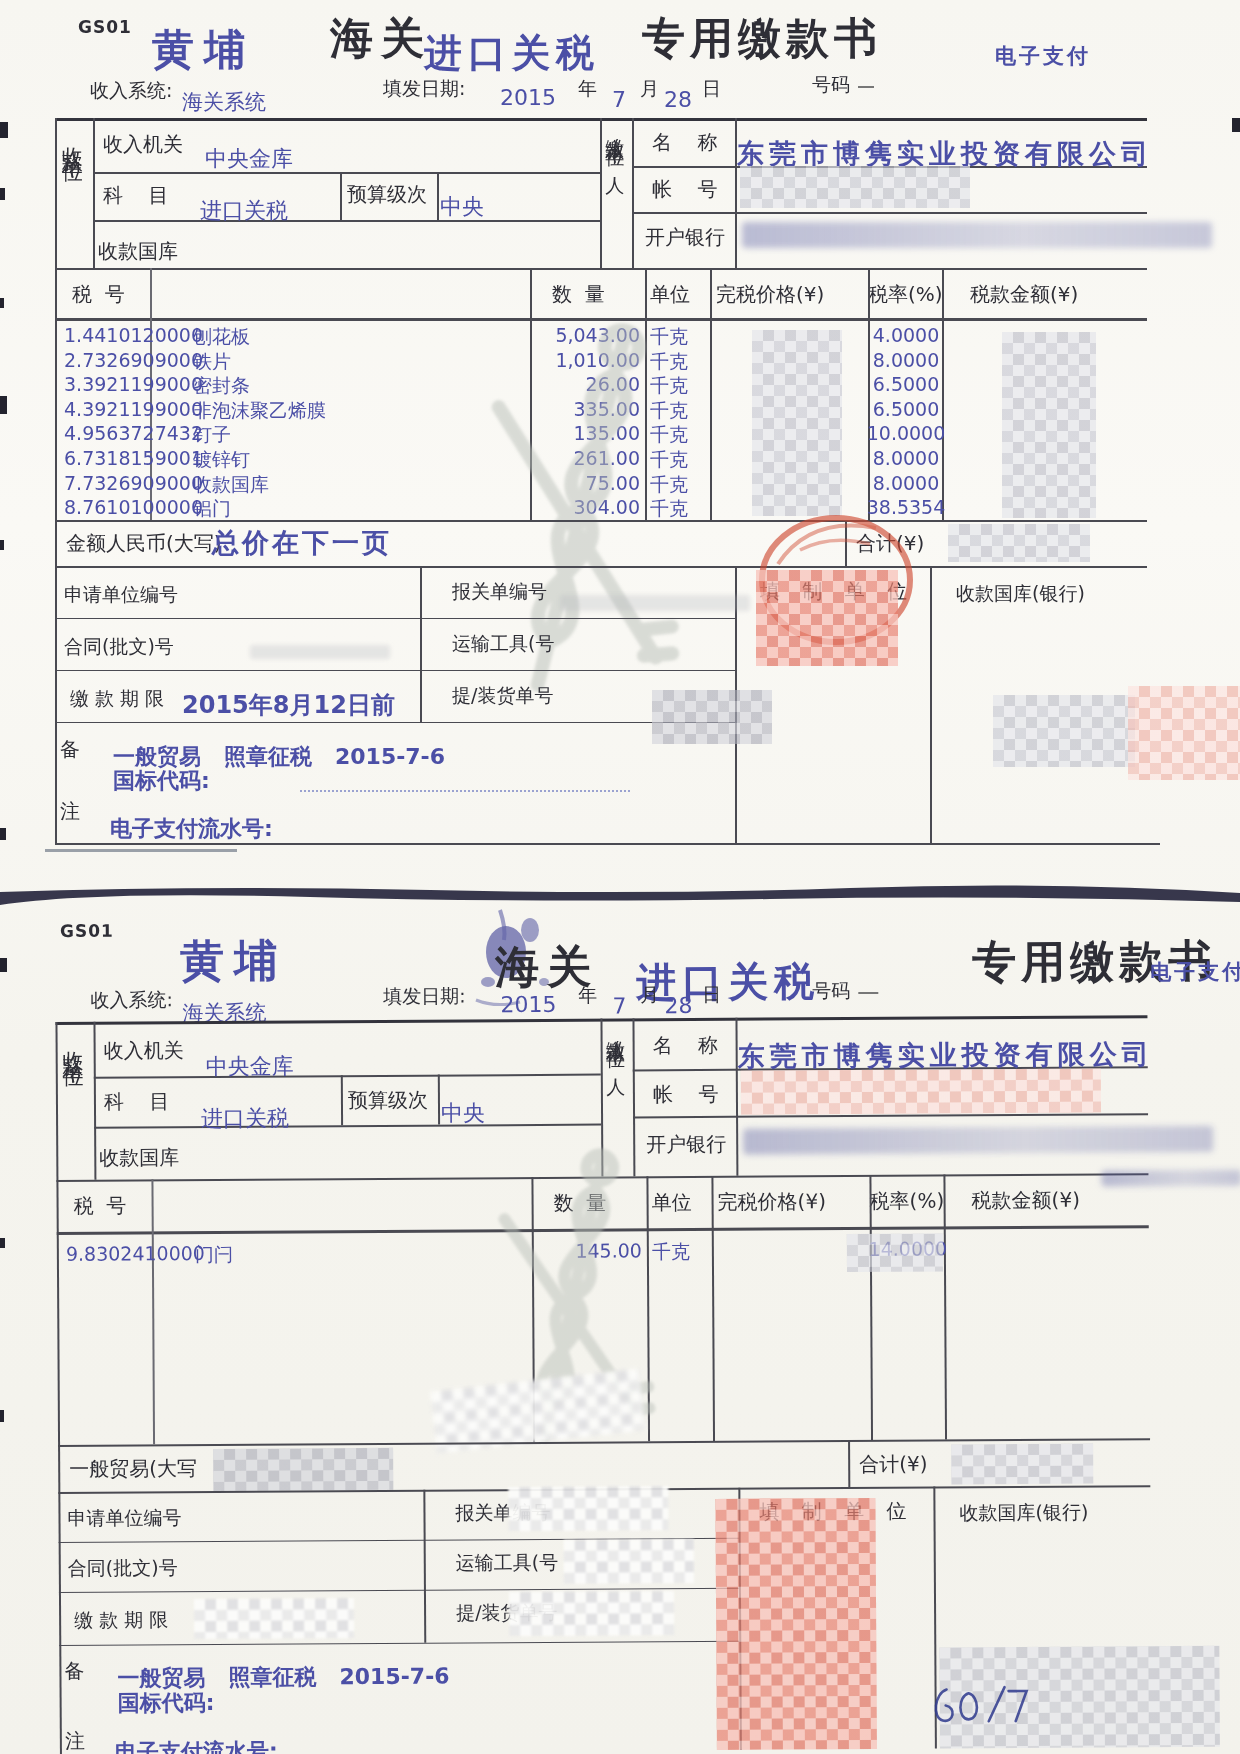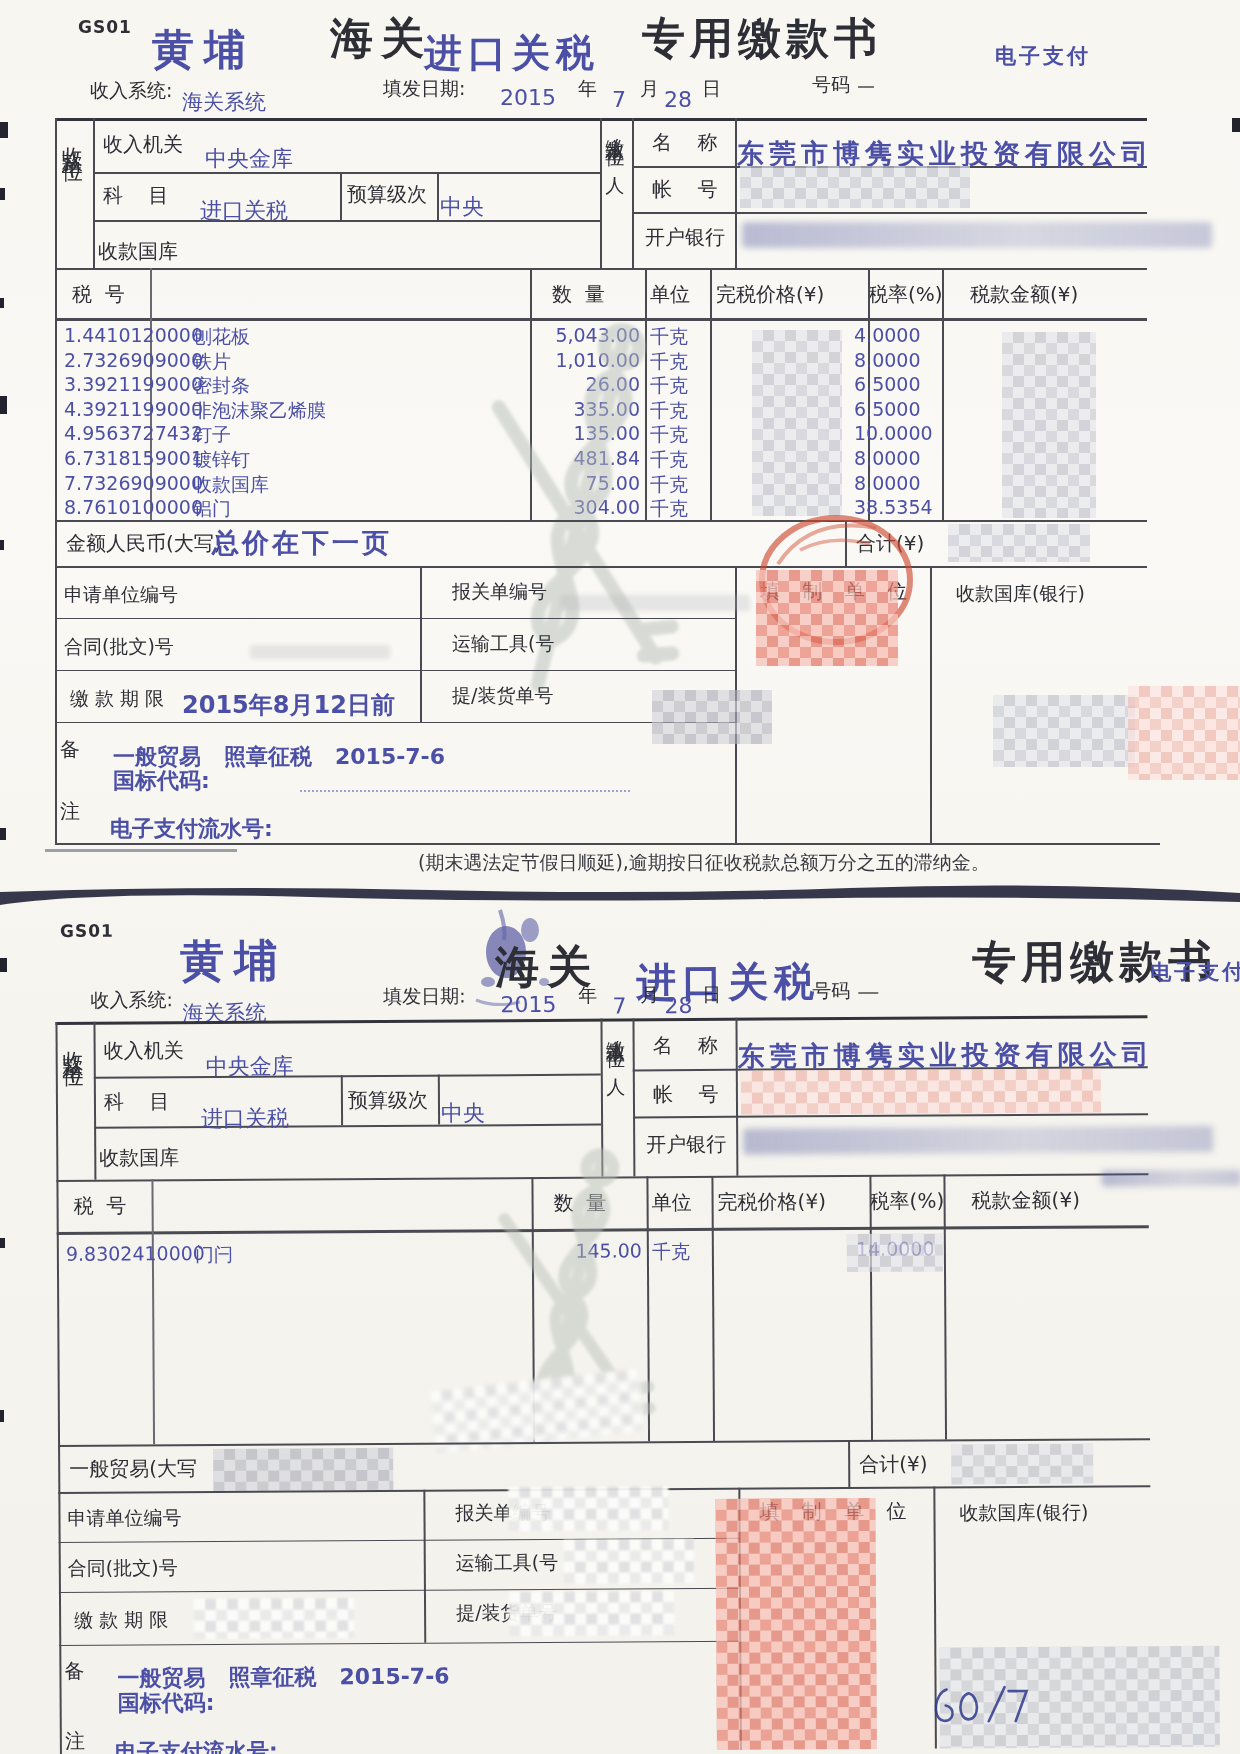--- a/index.html
+++ b/index.html
@@ -30,21 +30,21 @@
   .mark{position:absolute;background:#23232e;}
   .dotline{position:absolute;border-bottom:2px dotted #7d87c6;opacity:.75;}
   .gline{position:absolute;background:#9aa0a8;}
   .grows{position:absolute;left:0;width:1240px;}
   .grow{position:relative;height:24.6px;}
   .grow span{position:absolute;top:0;font-size:19px;white-space:nowrap;color:#4b4fa6;}
   .gc{left:64px;}
   .gn{left:193px;}
   .gq{left:488px;width:152px;text-align:right;}
   .gu{left:650px;}
-  .gr{left:854px;width:104px;text-align:left;}
+  .gr{left:854px;width:104px;text-align:center;}
   svg{position:absolute;overflow:visible;}
 </style>
 </head>
 <body>
 
 <div class="page">
 
   <div class="form" style="top:0;height:880px;">
 
     <div class="t k" style="left:78px;top:18px;font-size:17px;font-weight:bold;letter-spacing:1px;">GS01</div>
@@ -142,21 +142,21 @@
         <div class="grow">
         <span class="gc">4.9563727432</span>
         <span class="gn">钉子</span>
         <span class="gq">135.00</span>
         <span class="gu">千克</span>
         <span class="gr">10.0000</span>
       </div>
         <div class="grow">
         <span class="gc">6.7318159001</span>
         <span class="gn">镀锌钉</span>
-        <span class="gq">481.84</span>
+        <span class="gq">261.00</span>
         <span class="gu">千克</span>
         <span class="gr">8.0000</span>
       </div>
         <div class="grow">
         <span class="gc">7.7326909000</span>
         <span class="gn">收款国库</span>
         <span class="gq">75.00</span>
         <span class="gu">千克</span>
         <span class="gr">8.0000</span>
       </div>
@@ -227,21 +227,20 @@
     <div class="dotline" style="left:300px;top:780px;width:330px;height:10px;"></div>
     <div class="t b" style="left:110px;top:816px;font-size:22px;font-weight:bold;">电子支付流水号:</div>
 
     <div class="mosaic mz-gray" style="left:652px;top:690px;width:120px;height:54px;"></div>
     <div class="mosaic mz-light" style="left:993px;top:695px;width:142px;height:72px;"></div>
     <div class="mosaic mz-pinklight" style="left:1128px;top:686px;width:112px;height:94px;"></div>
 
     <div class="hl" style="left:55px;top:843px;width:1105px;height:2px;"></div>
     <div class="gline" style="left:45px;top:849px;width:192px;height:3px;"></div>
 
-    <div class="t k" style="left:418px;top:852px;font-size:19px;color:#3a3a42;">(期末遇法定节假日顺延),逾期按日征收税款总额万分之五的滞纳金。</div>
   </div>
 
   <svg width="1240" height="36" viewBox="0 0 1240 36" style="left:0;top:878px;">
     <path d="M0 14 Q 210 7 430 12 T 850 10 T 1240 15 L 1240 24 Q 1010 17 770 21 T 310 19 T 0 27 Z" fill="#22223a" opacity=".9"></path>
   </svg>
 
   <svg width="150" height="130" viewBox="0 0 150 130" style="left:440px;top:890px;opacity:.8;">
     <g fill="#3c3f96">
       <ellipse cx="66" cy="62" rx="20" ry="26" opacity=".75"></ellipse>
       <ellipse cx="90" cy="40" rx="9" ry="12" opacity=".6"></ellipse>

